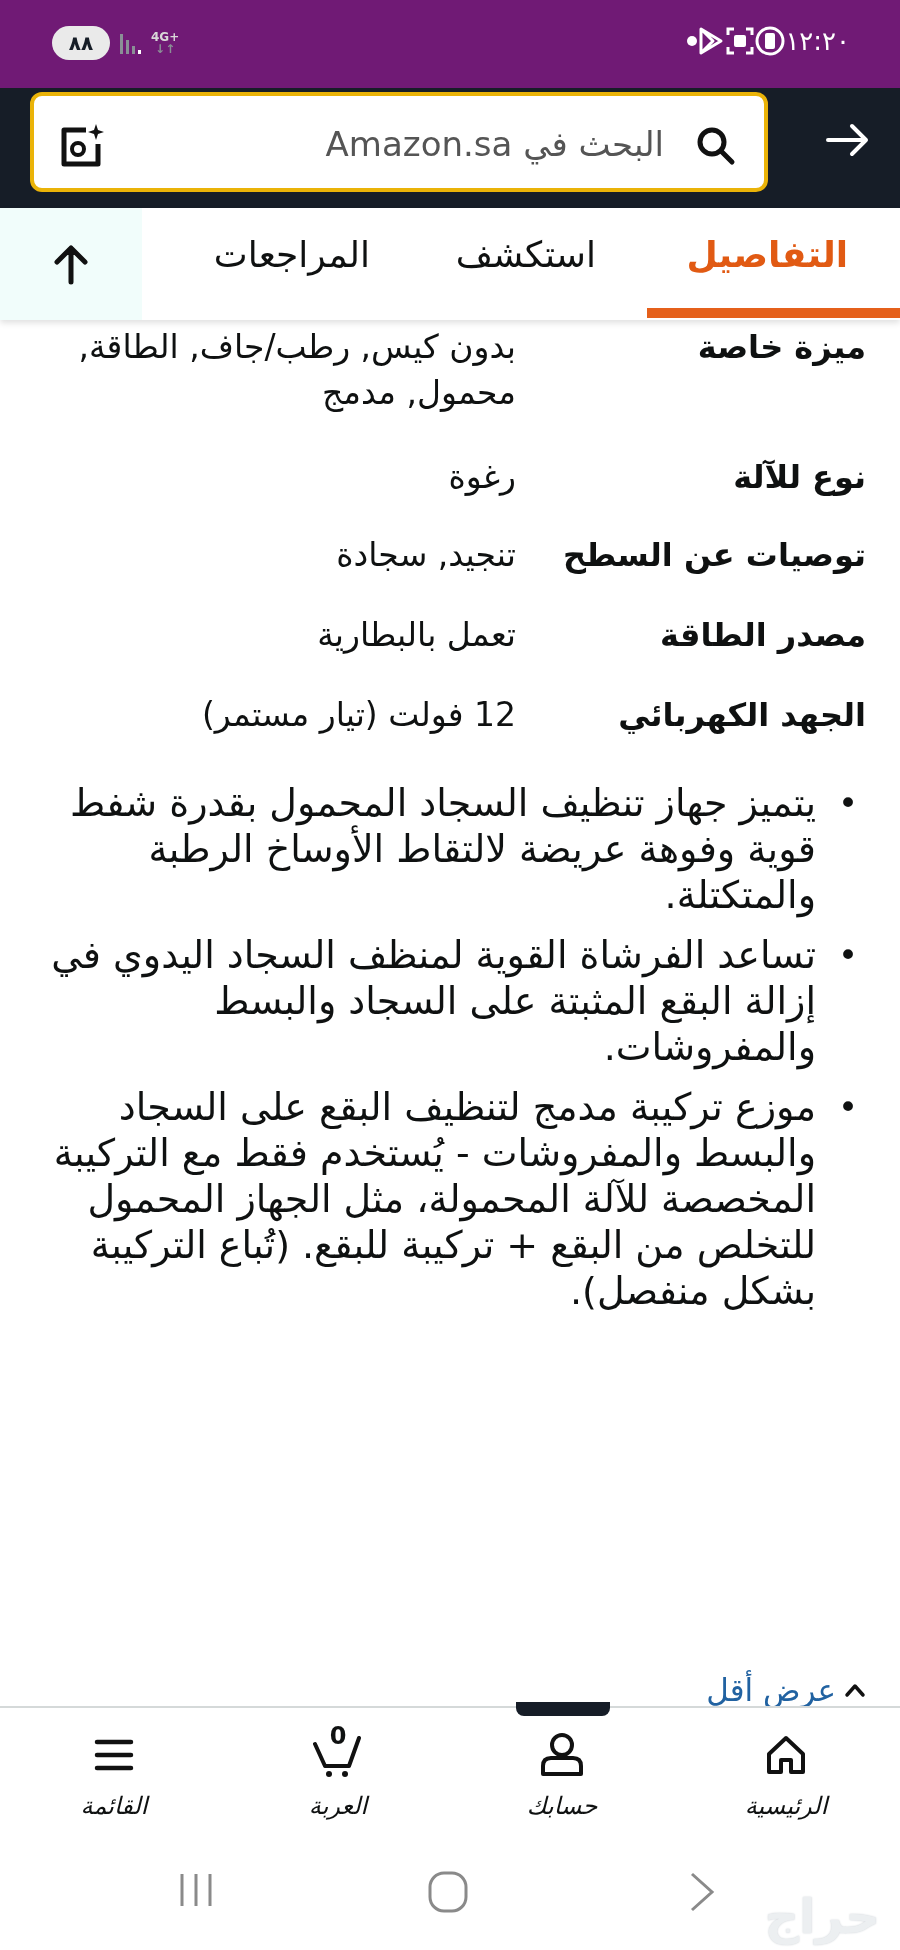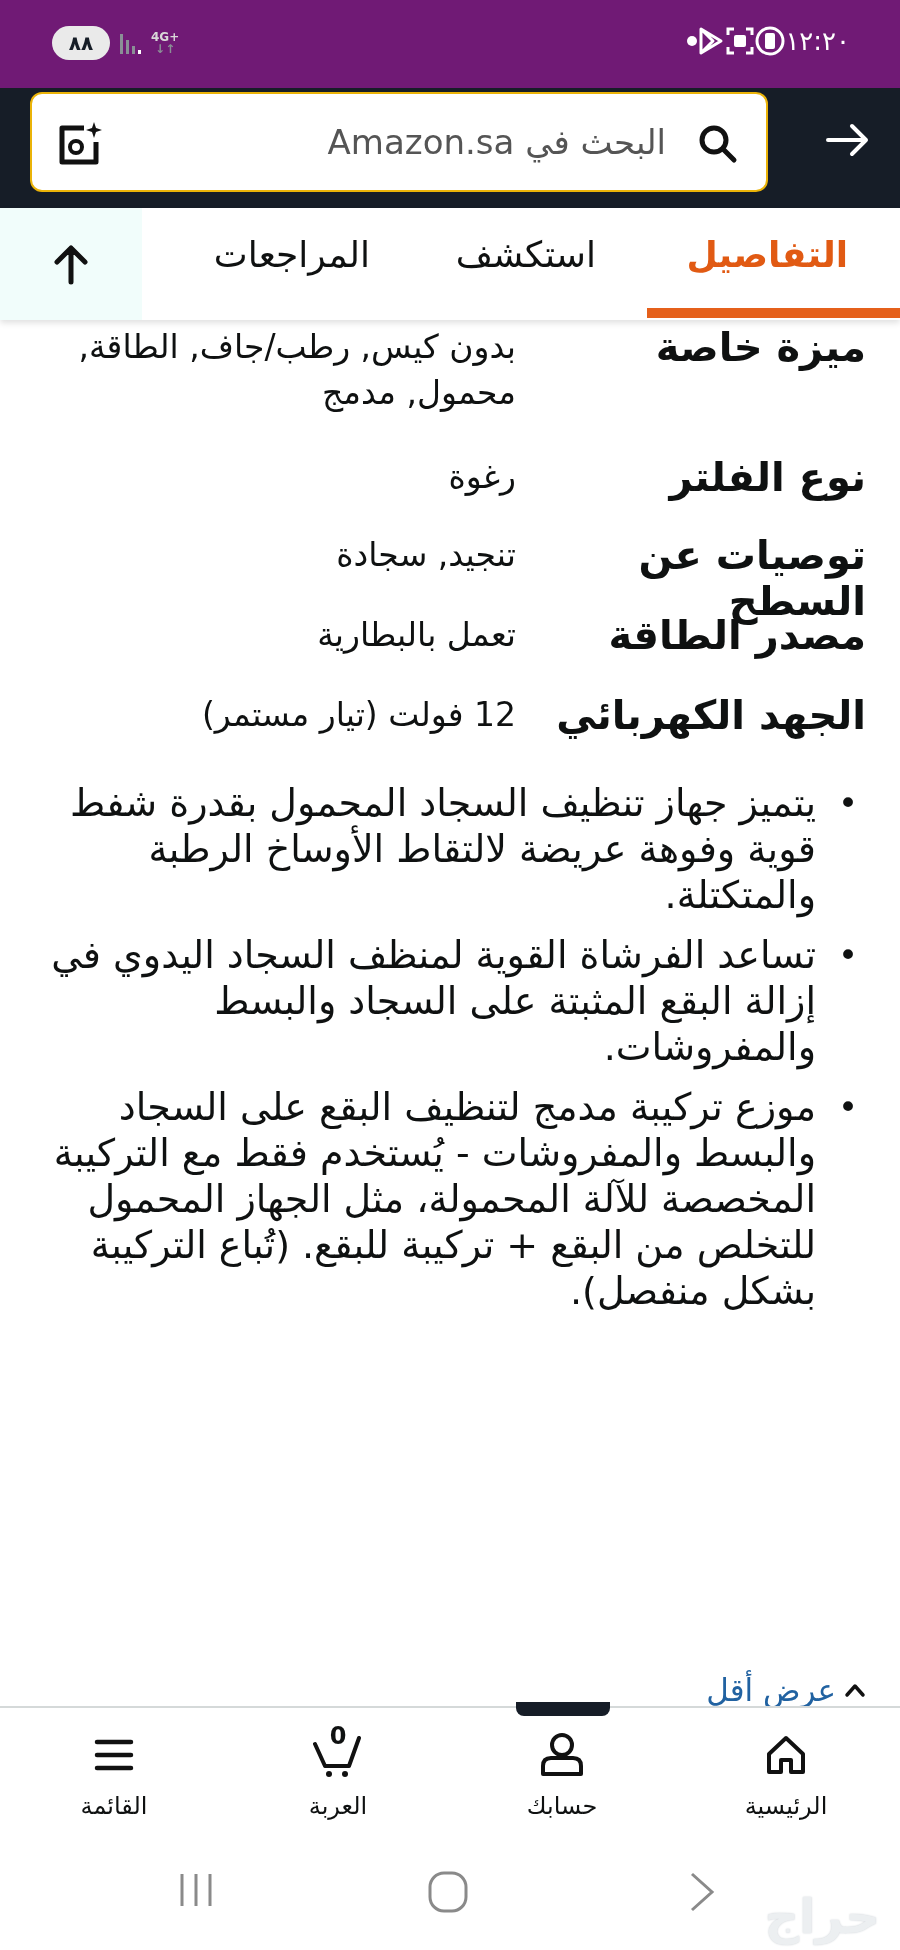--- a/index.html
+++ b/index.html
@@ -13,54 +13,54 @@
   .sb-signal { display: flex; align-items: flex-end; gap: 3px; height: 22px; }
   .sb-signal span { width: 3px; background: #8a8f96; display: block; }
   .sb-net { font-size: 12px; color: #d8d8d8; line-height: 12px; text-align: center; font-weight: bold; }
   .sb-net small { display: block; color: #8a8f96; font-size: 12px; }
   .sb-right { position: absolute; right: 50px; top: 26px; display: flex; align-items: center; font-size: 24px; }
   .sb-dot { width: 10px; height: 10px; border-radius: 50%; background: #fff; }
   .sb-time { font-size: 26px; letter-spacing: 1px; }
 
   
   .search-header { position: absolute; top: 88px; left: 0; width: 900px; height: 120px; background: #161d27; }
-  .search-box { position: absolute; left: 30px; top: 4px; width: 738px; height: 100px; background: #fff; border-radius: 12px; border: 2px solid #eab308; }
+  .search-box { position: absolute; left: 30px; top: 4px; width: 738px; height: 100px; background: #fff; border-radius: 12px; border: 4px solid #eab308; }
   .camera-icon { position: absolute; left: 22px; top: 26px; width: 50px; height: 50px; }
   .search-placeholder { position: absolute; right: 100px; top: 28px; font-size: 34px; color: #555; direction: rtl; }
   .search-icon { position: absolute; right: 26px; top: 28px; width: 44px; height: 44px; }
   .back-arrow { position: absolute; right: 26px; top: 26px; width: 52px; height: 52px; }
 
   
   .tab-bar { position: absolute; top: 208px; left: 0; width: 900px; height: 112px; background: #fff; box-shadow: 0 3px 6px rgba(0,0,0,0.12); z-index: 2; }
   .scroll-top { position: absolute; left: 0; top: 0; width: 142px; height: 112px; background: #f1fdfb; display: flex; align-items: center; justify-content: center; cursor: pointer; }
   .tab { position: absolute; top: 26px; font-size: 36px; direction: rtl; cursor: pointer; color: #0f1111; }
   .tab.active { color: #e15a13; font-weight: bold; }
   .tab-underline { position: absolute; right: 0; bottom: 2px; width: 253px; height: 10px; background: #e5601b; }
 
   
   .specs { position: absolute; top: 320px; left: 0; width: 900px; direction: rtl; }
   .spec-row { position: absolute; right: 34px; width: 830px; display: flex; }
-  .spec-label { width: 330px; font-size: 40px; font-weight: bold; line-height: 46px; }
+  .spec-label { width: 330px; font-size: 32px; font-weight: bold; line-height: 46px; }
   .spec-value { width: 480px; font-size: 33px; line-height: 46px; padding-right: 20px; }
 
   
   .bullets { position: absolute; top: 780px; right: 34px; width: 830px; direction: rtl; list-style: none; }
   .bullets li { position: relative; font-size: 38px; line-height: 46px; padding-right: 50px; margin-bottom: 14px; }
   .bullets li::before { content: "•"; position: absolute; right: 8px; top: 0; font-size: 34px; }
 
   
   .show-less { position: absolute; right: 34px; top: 1672px; direction: rtl; font-size: 31px; color: #2162a1; display: flex; align-items: center; gap: 8px; cursor: pointer; }
   .chev-up { width: 22px; height: 22px; }
 
   
   .bottom-nav { position: absolute; top: 1706px; left: 0; width: 900px; height: 130px; background: #fff; border-top: 2px solid #d5d9d9; }
   .nav-indicator { position: absolute; left: 516px; top: -6px; width: 94px; height: 14px; background: #161d27; border-radius: 0 0 8px 8px; }
   .nav-item { position: absolute; top: 0; width: 180px; height: 130px; cursor: pointer; text-align: center; }
   .nav-item svg { position: absolute; left: 65px; top: 22px; width: 50px; height: 50px; }
-  .nav-label { position: absolute; left: 0; top: 84px; width: 180px; font-size: 24px; direction: rtl; text-align: center; }
+  .nav-label { position: absolute; left: 0; top: 84px; width: 180px; font-size: 24px; direction: rtl; text-align: center; font-style: italic; }
   .cart-count { position: absolute; left: 78px; top: 14px; width: 24px; font-size: 24px; font-weight: bold; text-align: center; }
 
   
   .sys-nav { position: absolute; top: 1836px; left: 0; width: 900px; height: 114px; background: #fff; }
   .sys-btn { position: absolute; top: 34px; cursor: pointer; }
   .watermark { position: absolute; right: 20px; top: 52px; font-size: 48px; color: #eceff1; font-weight: bold; direction: rtl; text-shadow: 0 0 2px #c9ced3; }
 </style>
 </head>
 <body>
 
@@ -124,21 +124,21 @@
   <div class="tab" style="right:530px">المراجعات</div>
   <div class="tab-underline"></div>
 </div>
 
 <div class="specs">
   <div class="spec-row" style="top:4px">
     <div class="spec-label">ميزة خاصة</div>
     <div class="spec-value">بدون كيس, رطب/جاف, الطاقة, محمول, مدمج</div>
   </div>
   <div class="spec-row" style="top:134px">
-    <div class="spec-label">نوع الفلتر</div>
+    <div class="spec-label">نوع للآلة</div>
     <div class="spec-value">رغوة</div>
   </div>
   <div class="spec-row" style="top:212px">
     <div class="spec-label">توصيات عن السطح</div>
     <div class="spec-value">تنجيد, سجادة</div>
   </div>
   <div class="spec-row" style="top:292px">
     <div class="spec-label">مصدر الطاقة</div>
     <div class="spec-value">تعمل بالبطارية</div>
   </div>

